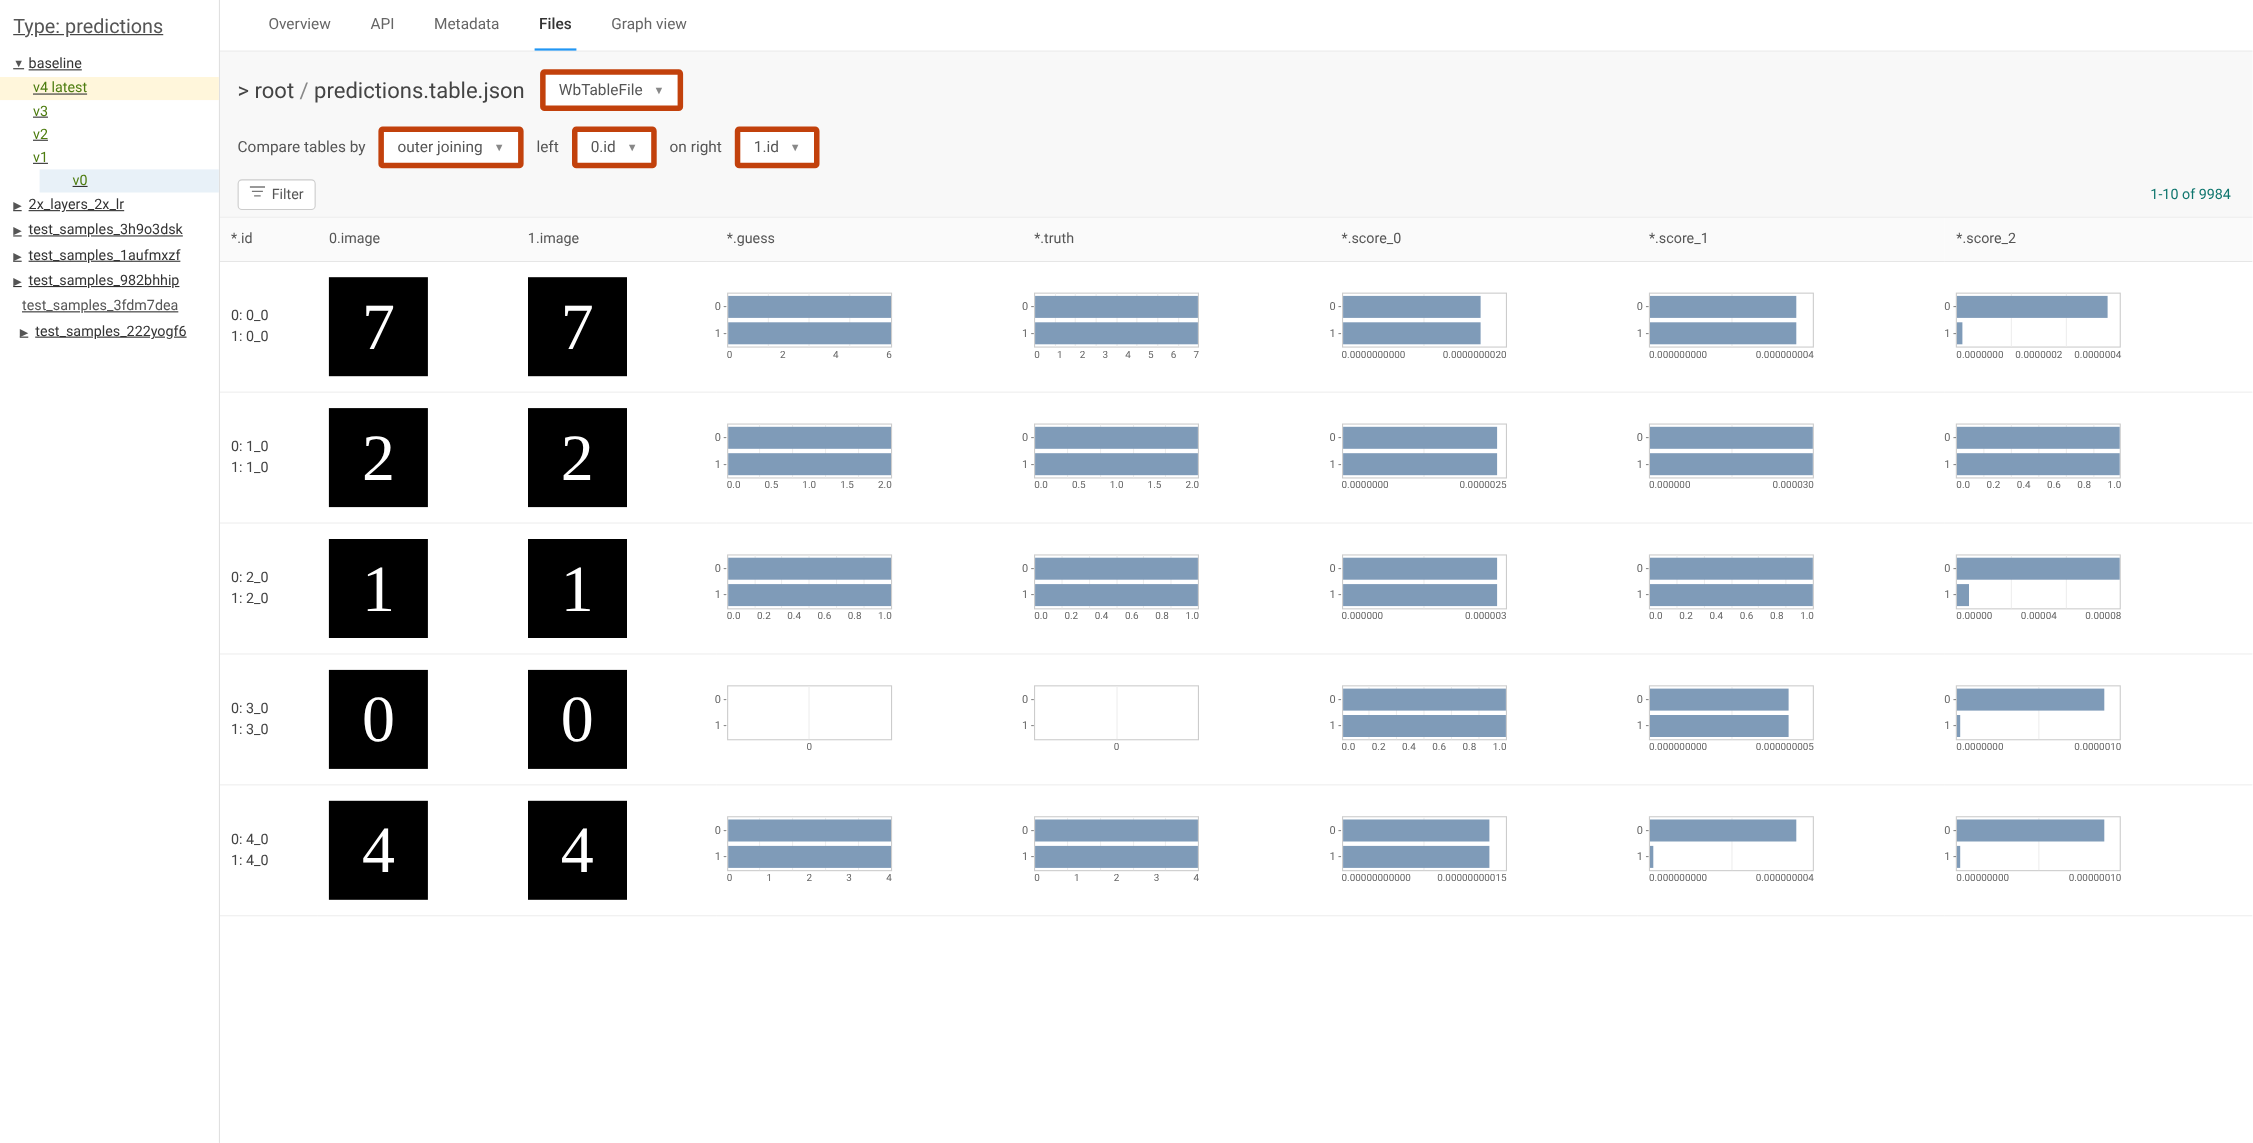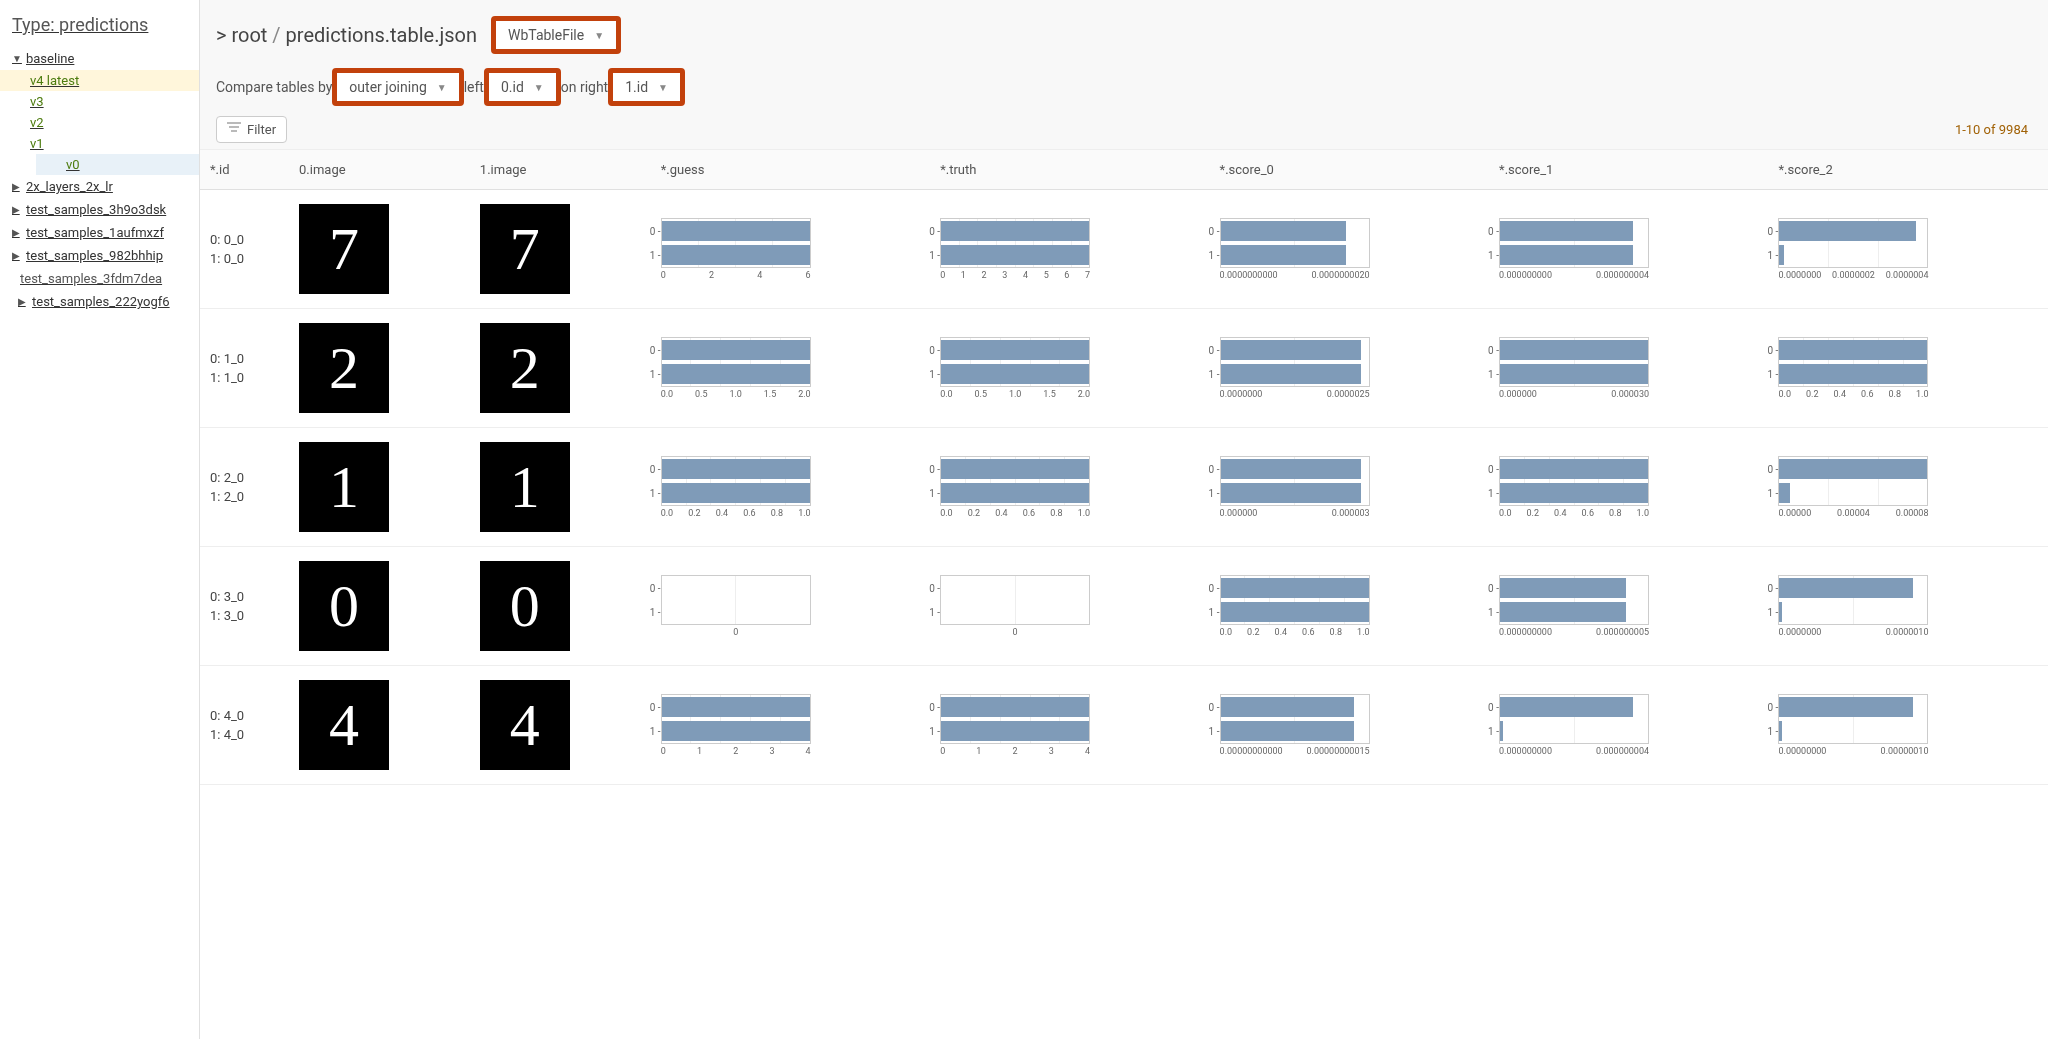--- a/index.html
+++ b/index.html
@@ -23,24 +23,24 @@
 .tab { padding: 14px 4px; color: #666; cursor: pointer; font-size: 14px; border-bottom: 2px solid transparent; }
 .tab.active { color: #333; border-bottom-color: #2196f3; font-weight: 500; }
 
 .toolbar { padding: 16px 16px 6px; background:#f8f8f8; border-bottom:1px solid #eee; }
 .breadcrumb-row { display: flex; align-items: center; gap: 14px; margin-bottom: 14px; }
 .breadcrumb { font-size: 20px; color: #444; }
 .breadcrumb .sep { color:#888; }
 .select-box { display:inline-flex; align-items:center; gap:10px; border:5px solid #c2410c; border-radius:4px; padding:6px 12px; background:#fff; cursor:pointer; color:#555; font-size:14px; }
 .select-box .caret-dn { font-size:10px; color:#888; }
 
-.compare-row { display:flex; align-items:center; margin-bottom:10px; color:#555; }
+.compare-row { display:flex; align-items:center; gap:12px; margin-bottom:10px; color:#555; }
 .filter-row { display:flex; align-items:center; justify-content:space-between; }
 .btn-filter { display:inline-flex; align-items:center; gap:6px; border:1px solid #ccc; border-radius:4px; padding:5px 10px; background:#fff; cursor:pointer; color:#555; font-size:13px; }
-.pager { color:#a16207; font-size:13px; padding-right:4px; }
+.pager { color:#0f766e; font-size:13px; padding-right:4px; }
 
 
 .table-wrap { flex:1; overflow:auto; }
 table.data { border-collapse: collapse; width: 100%; min-width: 1540px; }
 table.data thead th { text-align:left; font-weight:400; color:#555; font-size:13px; padding:12px 10px; border-bottom:1px solid #e0e0e0; background:#fafafa; position:sticky; top:0; }
 table.data tbody td { padding:14px 10px; border-bottom:1px solid #eee; vertical-align: middle; font-size:13px; color:#444; }
 .idcell div { line-height:1.5; }
 
 
 .digit { width: 90px; height: 90px; background:#000; display:flex; align-items:center; justify-content:center; }
@@ -95,20 +95,27 @@
           <span>test_samples_3fdm7dea</span>
         </div>
         <div class="tree-item level2">
           <span class="caret">▶</span>
           <span>test_samples_222yogf6</span>
         </div>
       </div>
   </aside>
 
   <main class="main">
+    <nav class="tabs" id="tabs">
+        <div class="tab">Overview</div>
+        <div class="tab">API</div>
+        <div class="tab">Metadata</div>
+        <div class="tab active">Files</div>
+        <div class="tab">Graph view</div>
+      </nav>
 
     <div class="toolbar">
       <div class="breadcrumb-row">
         <div class="breadcrumb">
           <span>&gt;</span>
           <span>root</span>
           <span class="sep"> / </span>
           <span>predictions.table.json</span>
         </div>
         <div class="select-box">

